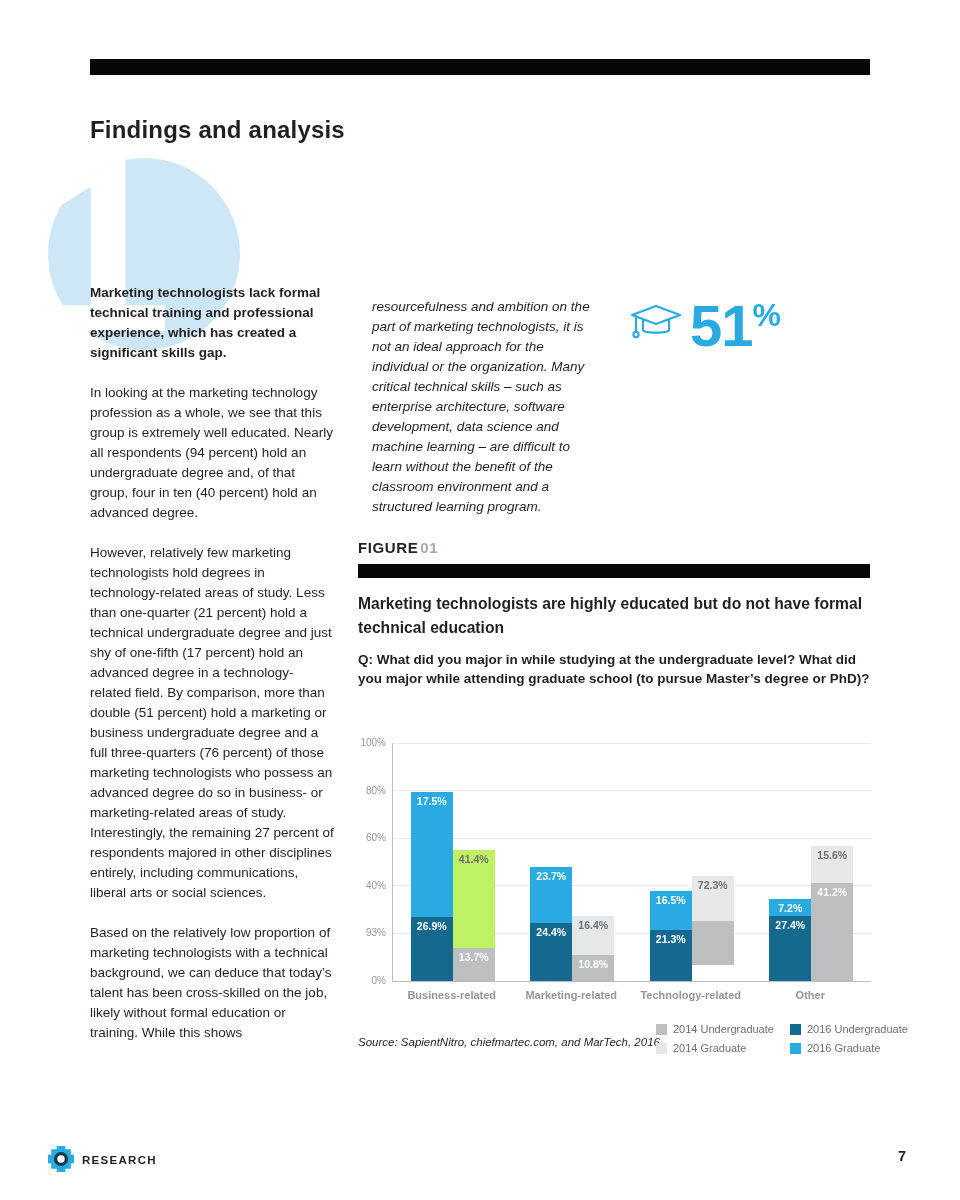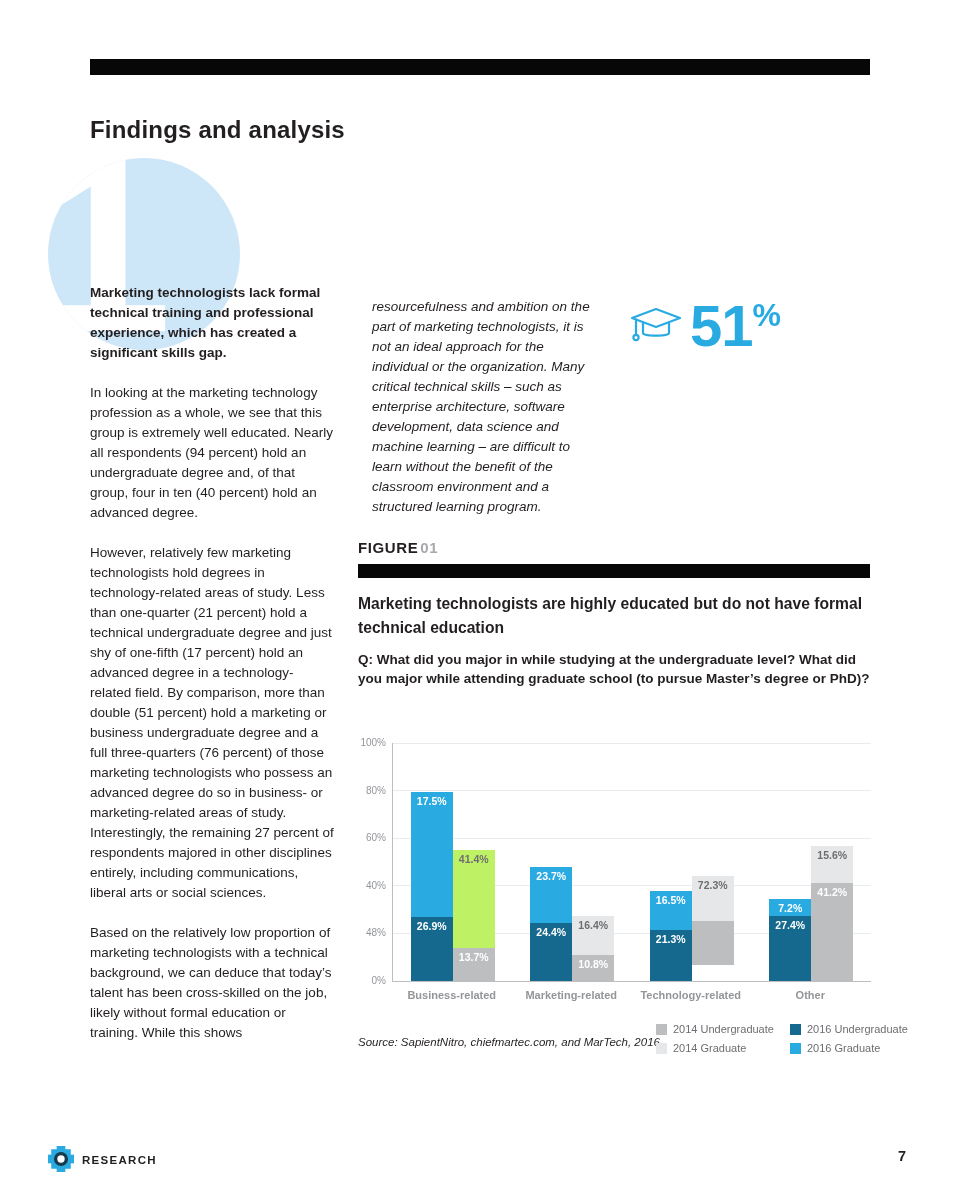--- a/index.html
+++ b/index.html
@@ -7,21 +7,21 @@
   .top-rule{position:absolute;left:90px;top:59px;width:780px;height:16px;background:#070707;}
   .page-title{position:absolute;left:90px;top:116px;font-size:24px;font-weight:bold;letter-spacing:.2px;margin:0;}
   .num-circle{position:absolute;left:48px;top:158px;width:192px;height:192px;border-radius:50%;background:#CDE7F8;overflow:hidden;}
   .num-circle .digit{position:absolute;left:-16px;top:-40px;font-size:252px;line-height:1;font-weight:bold;color:#ffffff;}
   .col-left{position:absolute;left:90px;top:283px;width:244px;font-size:13.5px;line-height:20px;}
   .col-left p{margin:0 0 20px;}
   .col-left .lead{font-weight:bold;}
   .col-mid{position:absolute;left:358px;top:283px;width:253px;font-size:13.5px;line-height:20px;}
   .col-mid p{margin:14px;font-style:italic;}
   .stat{position:absolute;left:628px;top:288px;width:256px;}
-  .stat-row{display:flex;align-items:flex-end;}
+  .stat-row{display:flex;align-items:center;}
   .stat-icon{width:62px;flex:0 0 62px;padding-top:8px;}
   .stat-number{font-size:58px;font-weight:bold;color:#29ABE2;line-height:54px;letter-spacing:-1px;}
   .stat-number .pct{font-size:32px;vertical-align:20px;letter-spacing:0;}
   .stat-caption{margin:8px 0 0 62px;font-size:14px;line-height:19px;color:#404041;width:185px;}
   .figure-label{position:absolute;left:358px;top:539px;font-size:15px;font-weight:bold;letter-spacing:.6px;}
   .figure-label .fig-num{color:#A7A9AC;margin-left:2px;}
   .figure-rule{position:absolute;left:358px;top:564px;width:512px;height:14px;background:#070707;}
   .figure-title{position:absolute;left:358px;top:592px;width:560px;font-size:17px;font-weight:bold;line-height:24px;margin:0;transform:scaleX(.92);transform-origin:0 0;}
   .figure-question{position:absolute;left:358px;top:650px;width:516px;font-size:13.5px;font-weight:bold;line-height:19px;margin:0;}
   .chart{position:absolute;left:358px;top:738px;width:512px;height:278px;}
@@ -139,21 +139,21 @@
           <div class="seg-label" style="color: rgb(255, 255, 255);">7.2%</div>
         </div>
         <div class="bar-seg" style="left: 418.25px; bottom: 0px; width: 42px; height: 98.056px; background: rgb(188, 190, 192);">
           <div class="seg-label" style="color: rgb(255, 255, 255);">41.2%</div>
         </div>
         <div class="bar-seg" style="left: 418.25px; bottom: 98.056px; width: 42px; height: 37.128px; background: rgb(230, 231, 232);">
           <div class="seg-label" style="color: rgb(109, 110, 113);">15.6%</div>
         </div>
       </div>
   <div class="ytick-label" style="top: 237px;">0%</div>
-      <div class="ytick-label" style="top: 189.4px;">48%</div>
+      <div class="ytick-label" style="top: 189.4px;">93%</div>
       <div class="ytick-label" style="top: 141.8px;">40%</div>
       <div class="ytick-label" style="top: 94.2px;">60%</div>
       <div class="ytick-label" style="top: 46.6px;">80%</div>
       <div class="ytick-label" style="top: -1px;">100%</div>
       <div class="cat-label" style="left: 93.75px;">Business-related</div>
       <div class="cat-label" style="left: 213.25px;">Marketing-related</div>
       <div class="cat-label" style="left: 332.75px;">Technology-related</div>
       <div class="cat-label" style="left: 452.25px;">Other</div>
     </div>
 

